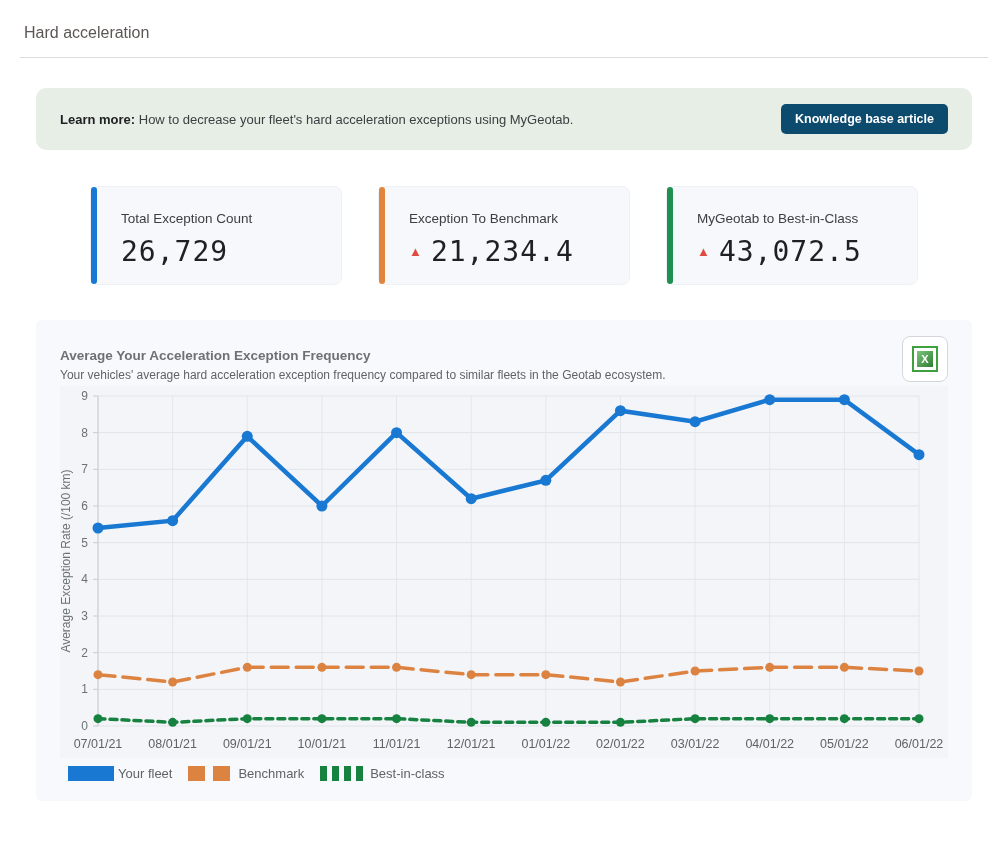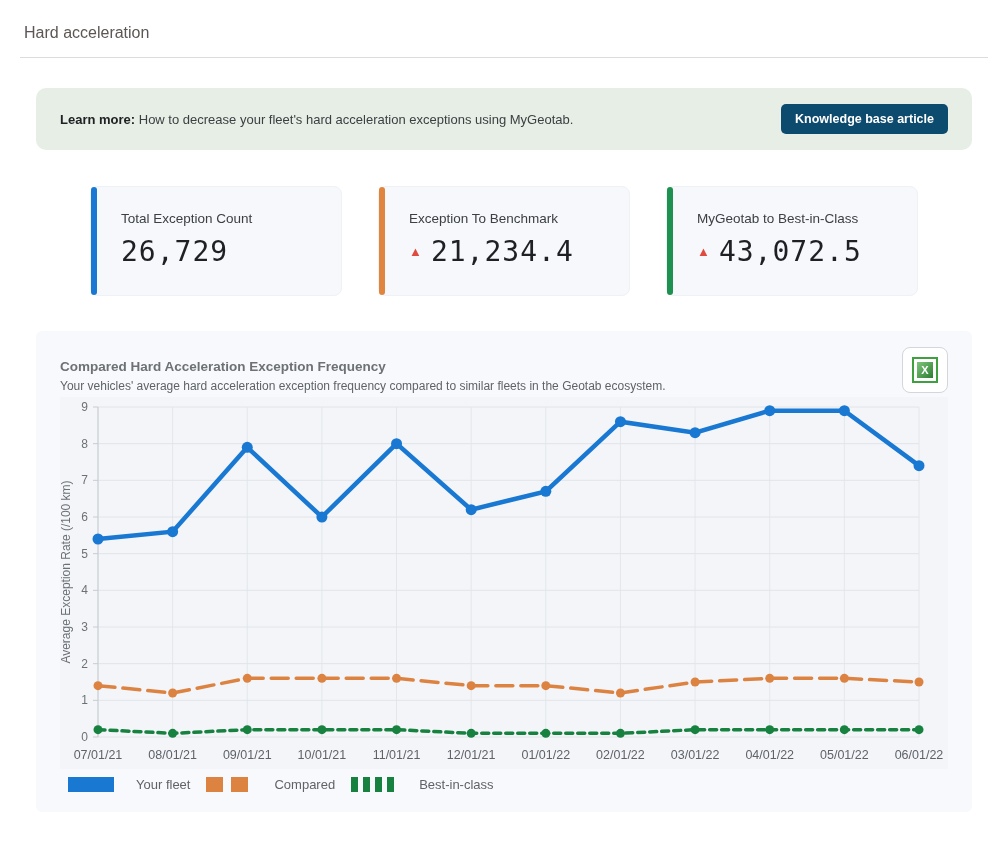--- a/index.html
+++ b/index.html
@@ -29,21 +29,21 @@
   .kb-btn {
     margin-left: auto; background: #0c4a6e; color: #ffffff;
     font-family: inherit; font-size: 12.5px; font-weight: 700;
     border: none; border-radius: 5px; padding: 8px 14px; cursor: pointer;
   }
   
   .cards { margin: 36px 90px 0 90px; display: flex; gap: 36px; }
   .stat-card {
     flex: 1; position: relative; background: #f7f8fb;
     border: 1px solid #eef1f5; border-radius: 8px;
-    padding: 24px 20px 27px 30px; min-height: 97px;
+    padding: 24px 20px 16px 30px; min-height: 97px;
   }
   .stat-card .accent {
     position: absolute; left: 0; top: 0; bottom: 0; width: 6px;
     border-radius: 5px; background: var(--accent, #1878d2);
   }
   .stat-label { font-size: 13.5px; color: #3c4043; }
   .stat-value-row { margin-top: 9px; display: flex; align-items: center; }
   .stat-value {
     font-family: "DejaVu Sans Mono", monospace;
     font-size: 28px; color: #1f2023; letter-spacing: 1px;
@@ -71,21 +71,21 @@
     width: 16px; height: 16px;
     background: linear-gradient(135deg, #7cc67c, #2e7d32);
     color: #ffffff; font-weight: 700; font-size: 11px;
     display: flex; align-items: center; justify-content: center;
   }
   #chart-svg { display: block; margin-top: 4px; background: #f3f5f9; }
   .legend {
     margin: 8px 0 0 8px; display: flex; align-items: center; gap: 16px;
     font-size: 13px; color: #5f6368;
   }
-  .legend-item { display: flex; align-items: flex-start; gap: 22px; cursor: pointer; }
+  .legend-item { display: flex; align-items: flex-start; gap: 4px; cursor: pointer; }
   .legend-item svg { display: block; }
 </style>
 </head>
 <body>
 
 <div class="page">
 
   <h1 class="page-title">Hard acceleration</h1>
   <hr class="divider">
 
@@ -123,21 +123,21 @@
     </div>
 
   </div>
 
   <div class="chart-card">
     <button class="export-btn">
       <span class="xl-outer">
         <span class="xl-inner">X</span>
       </span>
     </button>
-    <h2 class="chart-title">Compared Hard Acceleration Exception Frequency</h2>
+    <h2 class="chart-title">Average Your Acceleration Exception Frequency</h2>
     <p class="chart-sub">Your vehicles' average hard acceleration exception frequency compared to similar fleets in the Geotab ecosystem.</p>
     <svg id="chart-svg" width="888" height="372">
         <g>
           <line x1="38" y1="10" x2="38" y2="340" stroke="#e4e7ea" stroke-width="1"></line>
           <line x1="112.63636363636364" y1="10" x2="112.63636363636364" y2="340" stroke="#e4e7ea" stroke-width="1"></line>
           <line x1="187.27272727272728" y1="10" x2="187.27272727272728" y2="340" stroke="#e4e7ea" stroke-width="1"></line>
           <line x1="261.9090909090909" y1="10" x2="261.9090909090909" y2="340" stroke="#e4e7ea" stroke-width="1"></line>
           <line x1="336.54545454545456" y1="10" x2="336.54545454545456" y2="340" stroke="#e4e7ea" stroke-width="1"></line>
           <line x1="411.1818181818182" y1="10" x2="411.1818181818182" y2="340" stroke="#e4e7ea" stroke-width="1"></line>
           <line x1="485.8181818181818" y1="10" x2="485.8181818181818" y2="340" stroke="#e4e7ea" stroke-width="1"></line>
@@ -245,21 +245,21 @@
         <div class="legend-item">
           <svg width="46" height="15">
             <line x1="0" y1="7.5" x2="46" y2="7.5" stroke="#1878d2" stroke-width="15"></line>
           </svg>
           <span>Your fleet</span>
         </div>
         <div class="legend-item">
           <svg width="46" height="15">
             <line x1="0" y1="7.5" x2="46" y2="7.5" stroke="#dd8342" stroke-width="15" stroke-dasharray="17 8"></line>
           </svg>
-          <span>Compared</span>
+          <span>Benchmark</span>
         </div>
         <div class="legend-item">
           <svg width="46" height="15">
             <line x1="0" y1="7.5" x2="46" y2="7.5" stroke="#178240" stroke-width="15" stroke-dasharray="7 5"></line>
           </svg>
           <span>Best-in-class</span>
         </div>
       </div>
   </div>
 

